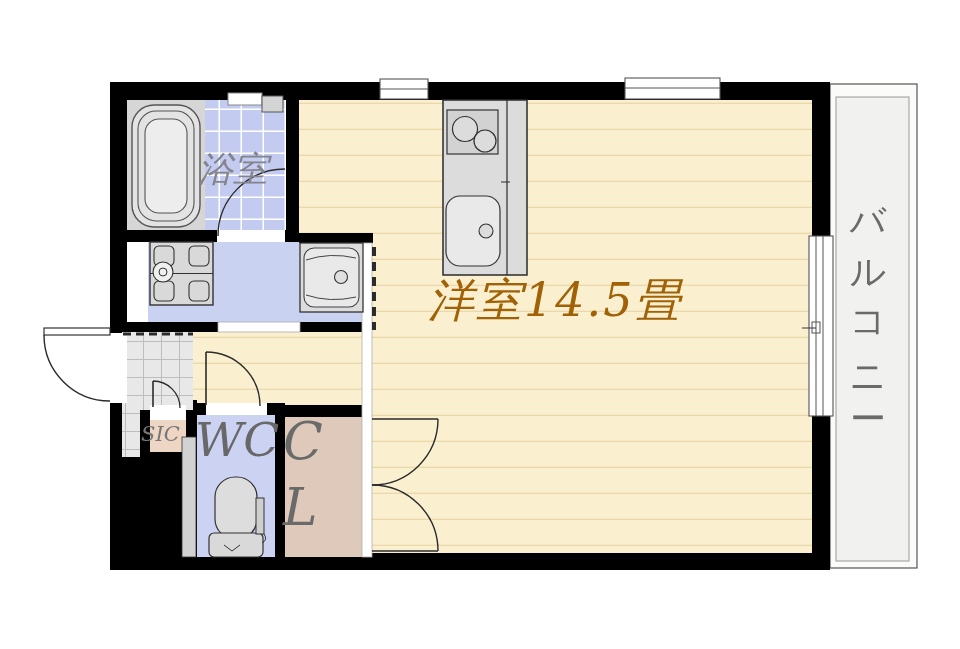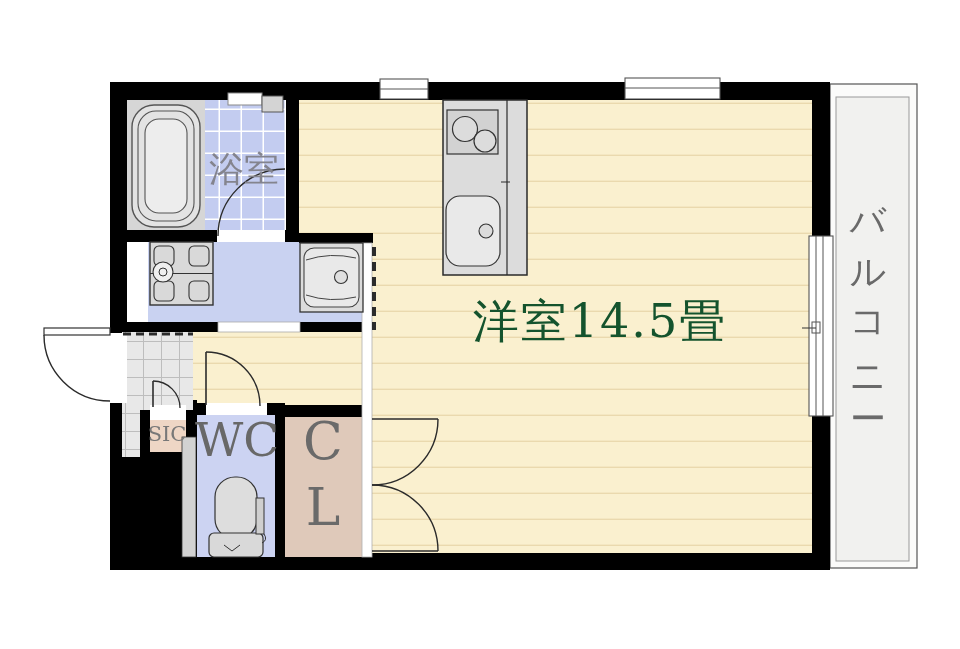--- a/index.html
+++ b/index.html
@@ -1,21 +1,21 @@
 <!DOCTYPE html>
 <html><head>
 <meta charset="utf-8">
 <style>
   html,body{margin:0;padding:0;background:#ffffff;}
   #stage{position:relative;width:960px;height:649px;background:#ffffff;overflow:hidden;
          font-family:"DejaVu Serif","Liberation Serif",serif;}
   #plan-svg{position:absolute;left:0;top:0;}
-  .room-label{position:absolute;color:#666;text-align:center;
+  .room-label{position:absolute;color:#666;font-style:italic;text-align:left;
               pointer-events:none;white-space:nowrap;}
-  .lbl-main{left:428px;top:291px;width:344px;font-size:46px;color:#14532d;letter-spacing:2px;}
+  .lbl-main{left:428px;top:270px;width:344px;font-size:46px;color:#a16207;letter-spacing:2px;}
   .lbl-bath{left:198px;top:146px;width:92px;font-size:35px;color:#84848e;}
   .lbl-wc{left:195px;top:412px;width:80px;font-size:47px;color:#686868;}
   .lbl-cl{left:283px;top:408px;width:80px;font-size:52px;line-height:66px;color:#6a6a6a;}
   .lbl-sic{left:141px;top:422px;width:52px;font-size:21px;color:#787878;}
   .lbl-balcony{left:842px;top:180px;width:50px;height:310px;font-size:36px;color:#6a6a6a;
                font-style:normal;writing-mode:vertical-rl;text-orientation:upright;
                letter-spacing:14px;text-align:left;}
 </style>
 </head>
 <body>

